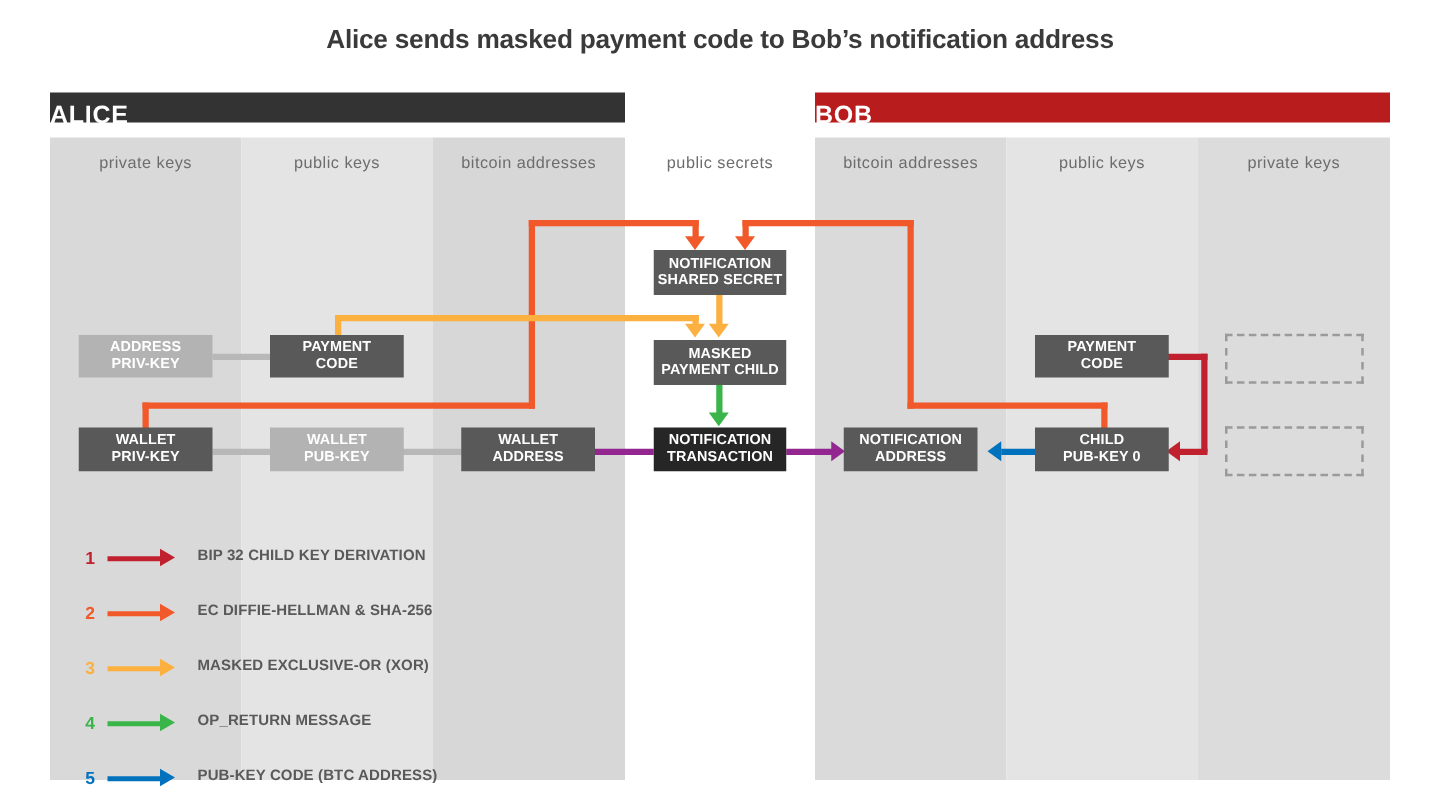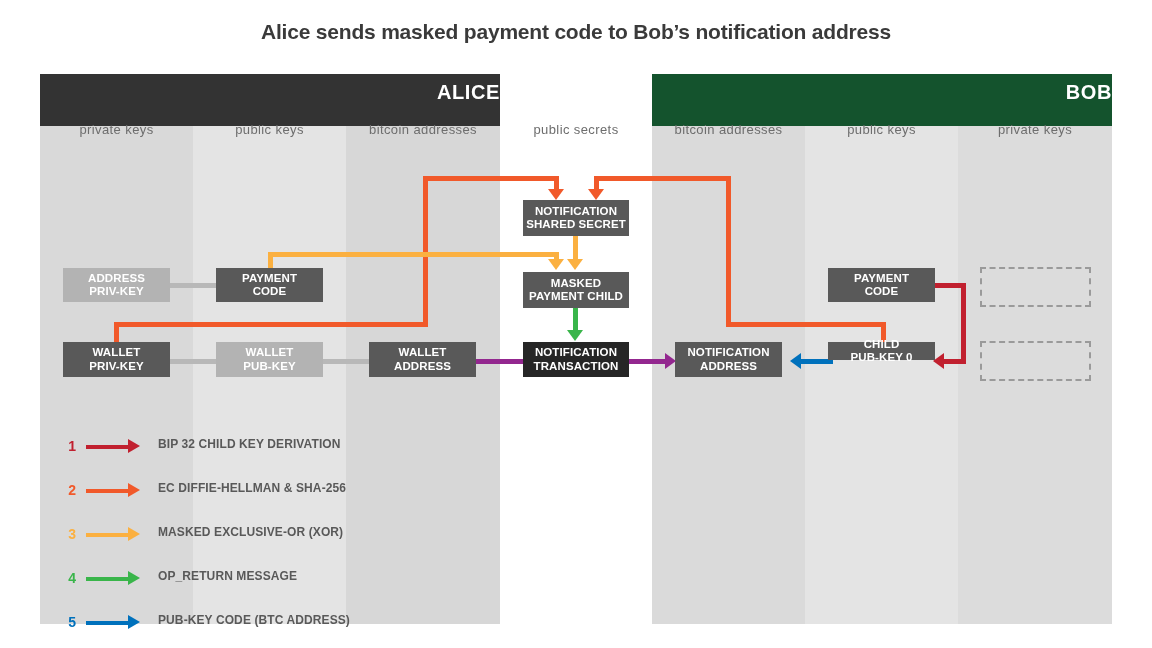--- a/index.html
+++ b/index.html
@@ -18,26 +18,26 @@
 
   
   .col{position:absolute;top:110px;height:514px;}
   .colhdr{
     position:absolute;top:113px;height:34px;line-height:34px;
     text-align:center;font-size:13px;color:#6d6d6d;letter-spacing:0.4px;
   }
 
   
   .banner{
-    position:absolute;top:74px;height:52px;line-height:36px;
-    text-align:right;color:#ffffff;font-size:20px;font-weight:bold;
+    position:absolute;top:74px;height:24px;line-height:36px;
+    text-align:left;color:#ffffff;font-size:20px;font-weight:bold;
     letter-spacing:0.6px;
   }
   .banner.alice{background:#333333;}
-  .banner.bob{background:#14532d;}
+  .banner.bob{background:#b91c1c;}
 
   
   .node{
     position:absolute;display:flex;align-items:center;justify-content:center;
     text-align:center;color:#ffffff;font-weight:bold;font-size:11.5px;
     line-height:13.5px;letter-spacing:0.1px;z-index:6;
   }
   .node span{display:block;white-space:pre-line;}
   .node.dark{background:#595959;}
   .node.black{background:#262626;}
@@ -163,21 +163,21 @@
   </div>
   <div class="node black" style="left:523px;top:342px;width:106px;height:35px;">
     <span>NOTIFICATION
 TRANSACTION</span>
   </div>
 
   <div class="node dark" style="left:675px;top:342px;width:107px;height:35px;">
     <span>NOTIFICATION
 ADDRESS</span>
   </div>
-  <div class="node dark" style="left:828px;top:342px;width:107px;height:18px;">
+  <div class="node dark" style="left:828px;top:342px;width:107px;height:35px;">
     <span>CHILD
 PUB-KEY  0</span>
   </div>
   <div class="node dark" style="left:828px;top:268px;width:107px;height:34px;">
     <span>PAYMENT
 CODE</span>
   </div>
 
   <div class="node ghost" style="left:980px;top:267px;width:107px;height:36px;">
     <span></span>

